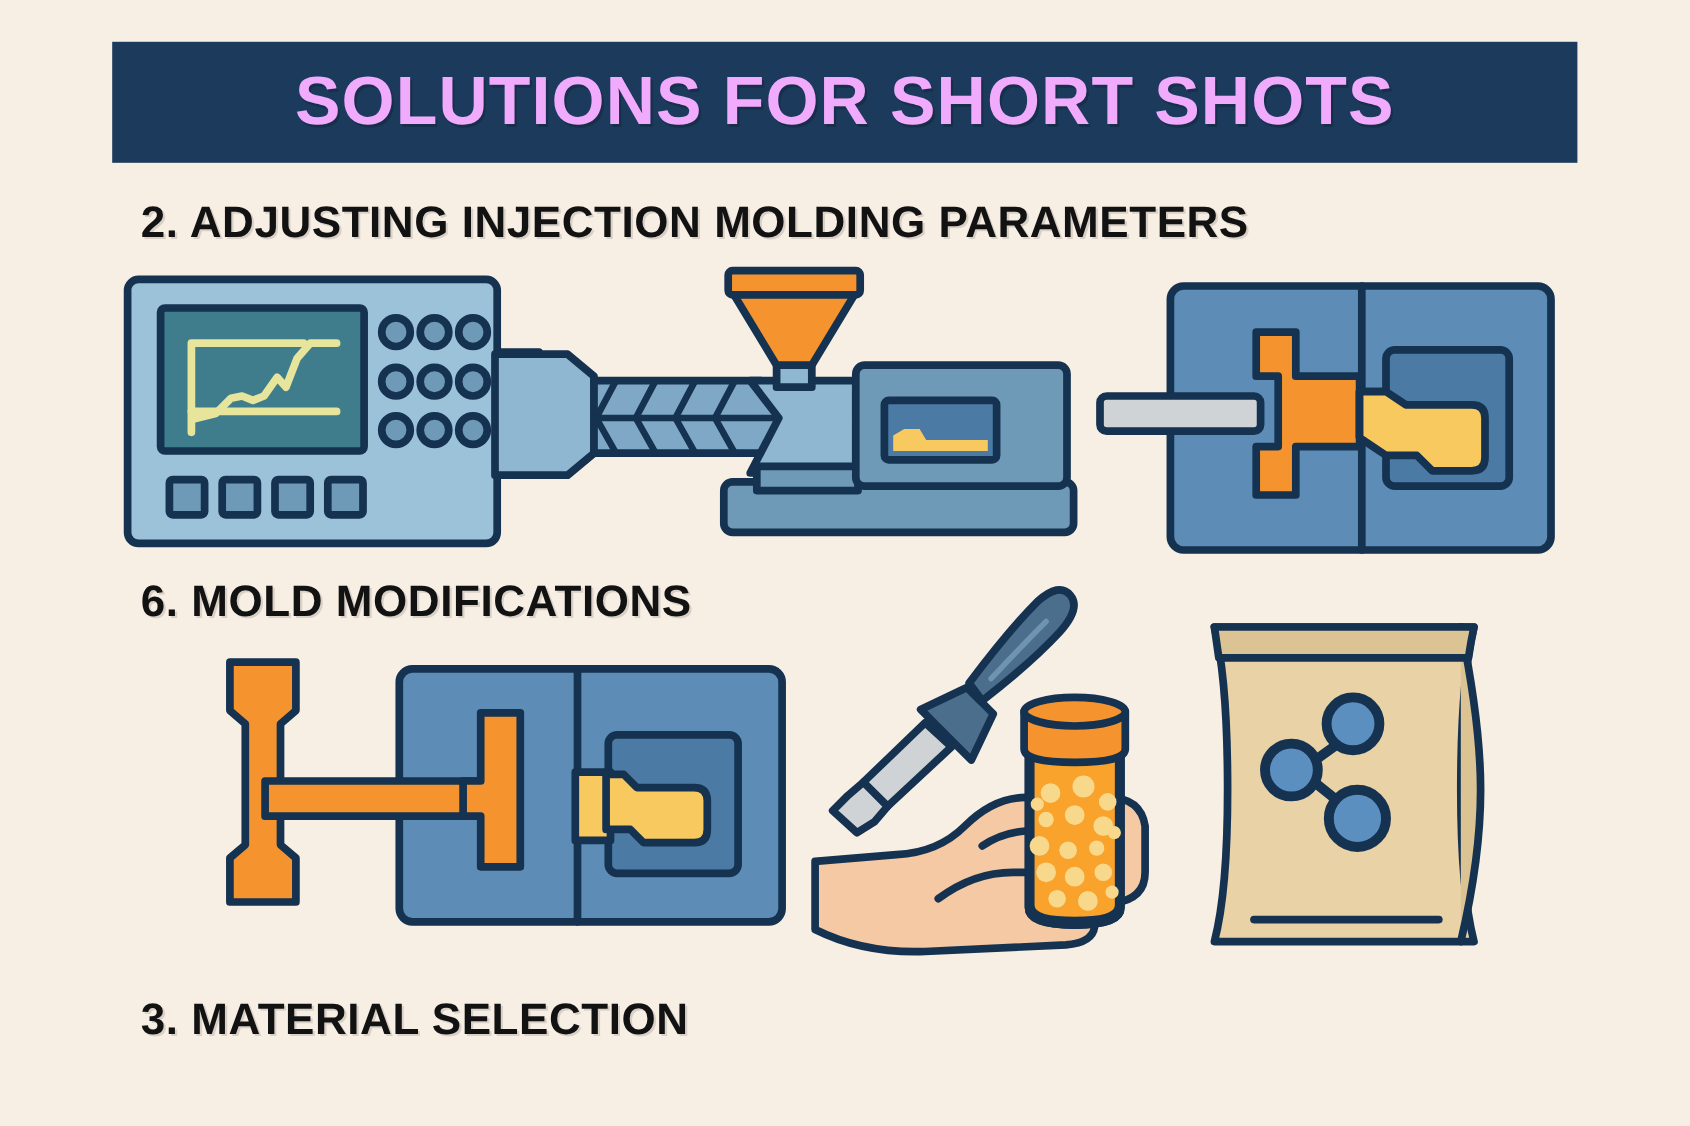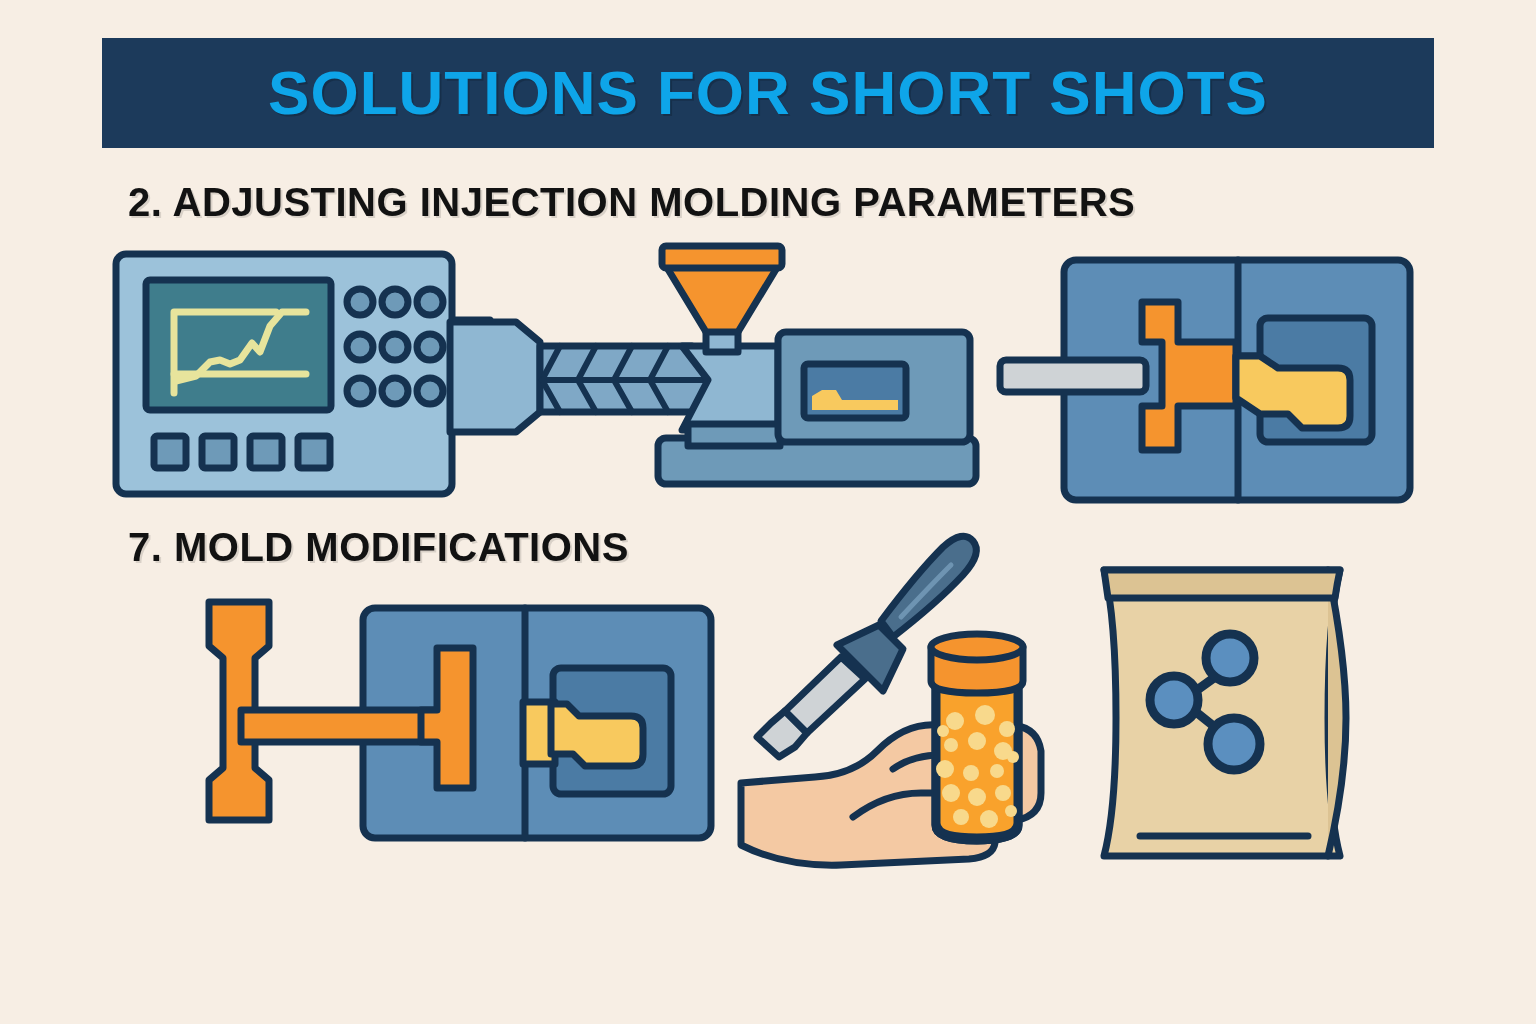--- a/index.html
+++ b/index.html
@@ -24,21 +24,21 @@
     left: 102px;
     top: 38px;
     width: 1332px;
     height: 110px;
     background: #1C3A5B;
     display: flex;
     align-items: center;
     justify-content: center;
   }
   .banner-title {
-    color: #0ea5e9;
+    color: #f0abfc;
     font-size: 62px;
     font-weight: bold;
     letter-spacing: 1px;
     font-family: "Liberation Sans", sans-serif;
     line-height: 1;
     white-space: nowrap;
     text-shadow: 2px 2px 0 rgba(0,0,0,0.18);
   }
   .section-heading {
     position: absolute;
@@ -66,21 +66,22 @@
 </head>
 <body>
 
 <div id="canvas">
 
   <div class="banner">
     <div class="banner-title">SOLUTIONS FOR SHORT SHOTS</div>
   </div>
 
   <div class="section-heading" id="heading-1">2. ADJUSTING INJECTION MOLDING PARAMETERS</div>
-  <div class="section-heading" id="heading-2">7. MOLD MODIFICATIONS</div>
+  <div class="section-heading" id="heading-2">6. MOLD MODIFICATIONS</div>
+  <div class="section-heading" id="heading-3">3. MATERIAL SELECTION</div>
 
   <div class="art" id="art-panel">
     <svg width="370" height="255" viewBox="0 0 370 255">
       <g stroke="#153250" stroke-width="7" stroke-linejoin="round" stroke-linecap="round">
 
         <rect x="335" y="72" width="45" height="75" fill="#8FB7D2"></rect>
 
         <rect x="6" y="6" width="336" height="240" rx="10" fill="#9CC2DA"></rect>
 
         <rect x="36" y="32" width="185" height="130" rx="4" fill="#3F7D8C"></rect>

